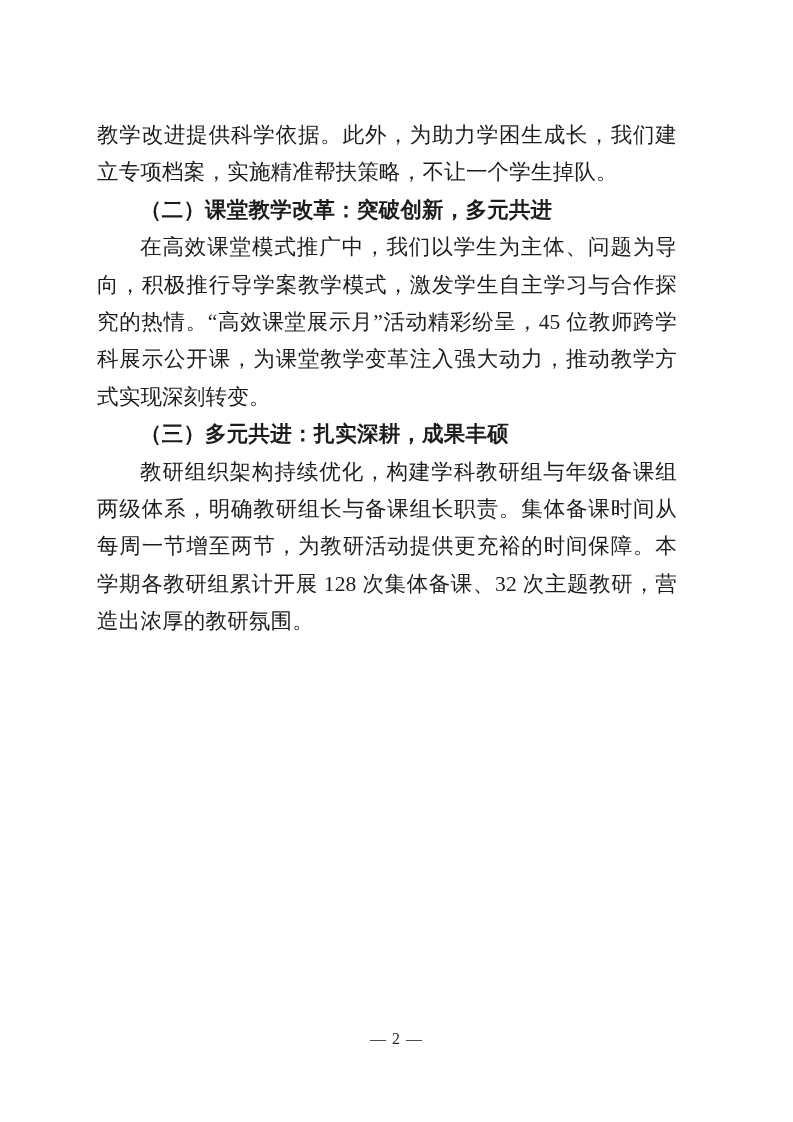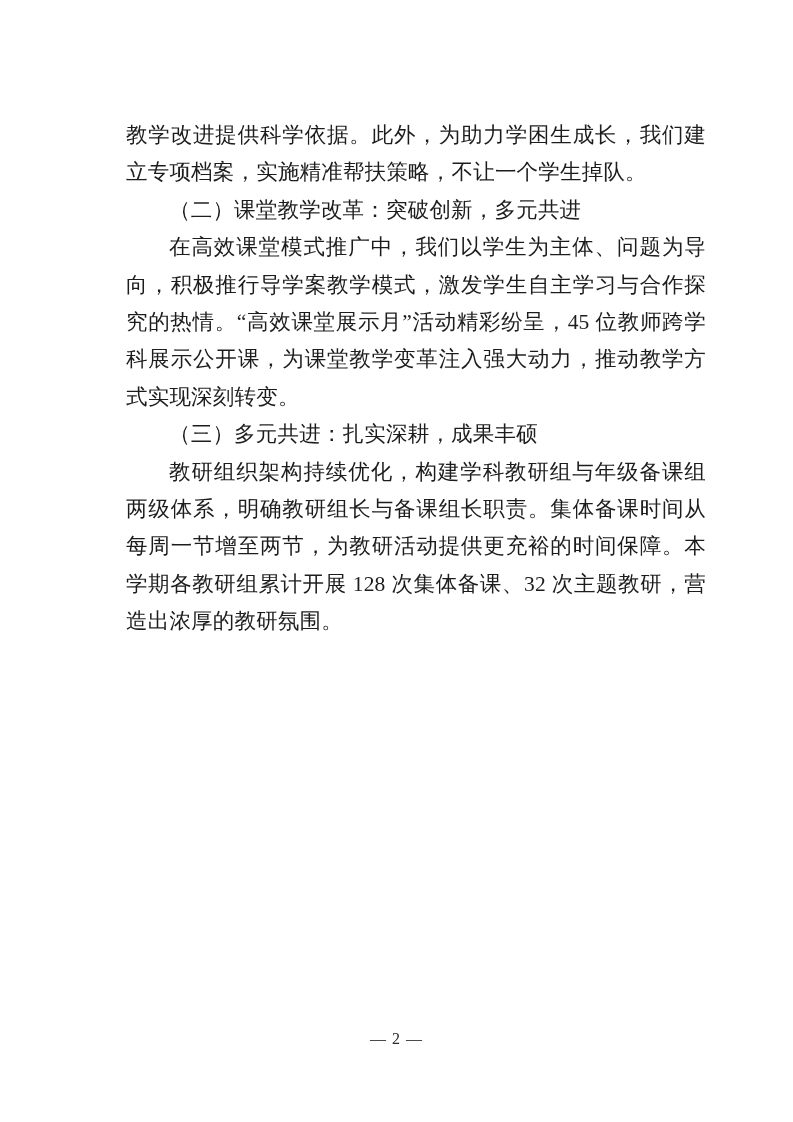--- a/index.html
+++ b/index.html
@@ -9,21 +9,21 @@
   }
   .page {
     position: relative;
     width: 793px;
     height: 1122px;
     background: #ffffff;
     overflow: hidden;
   }
   .doc-body {
     position: absolute;
-    left: 126px;
+    left: 97px;
     top: 117px;
     width: 580px;
     color: #1c1c1c;
     font-family: "Liberation Serif", "DejaVu Serif", serif;
     font-size: 21.5px;
     line-height: 37.4px;
     text-align: justify;
     letter-spacing: 0.2px;
   }
   .doc-body p {
@@ -31,21 +31,21 @@
     padding: 0;
   }
   .para {
     text-indent: 2em;
   }
   .para-cont {
     text-indent: 0;
   }
   .heading {
     text-indent: 2em;
-    font-weight: normal;
+    font-weight: bold;
   }
   .page-footer {
     position: absolute;
     left: 0;
     top: 1029px;
     width: 100%;
     text-align: center;
     color: #2a2a2a;
     font-family: "Liberation Serif", "DejaVu Serif", serif;
     font-size: 16px;

